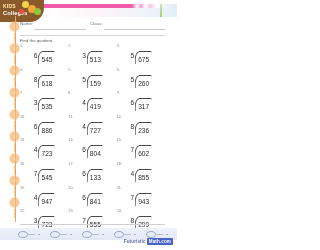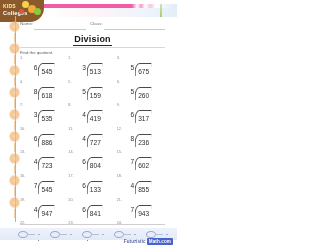--- a/index.html
+++ b/index.html
@@ -200,23 +200,20 @@
       <div class="fld f-name">
         <span class="lbl">Name:</span>
         <span class="line"></span>
       </div>
       <div class="fld f-class">
         <span class="lbl">Class:</span>
         <span class="line"></span>
       </div>
     </div>
 
-    <div class="title">
-      <span>Division</span>
-    </div>
 
     <div class="titlerule"></div>
 
     <div class="instr">Find the quotient.</div>
 
     <div class="grid" id="problem-grid">
         <div class="cell">
           <span class="num">1.</span>
           <span class="prob">
             <span class="divisor">6</span>

